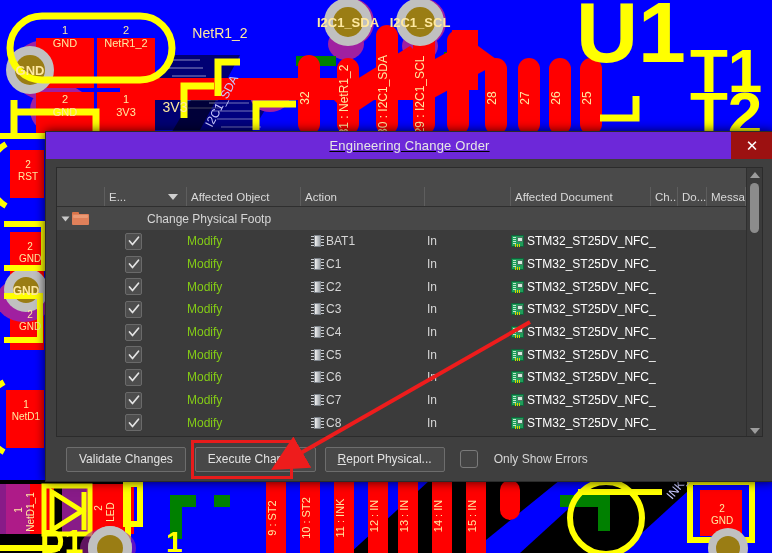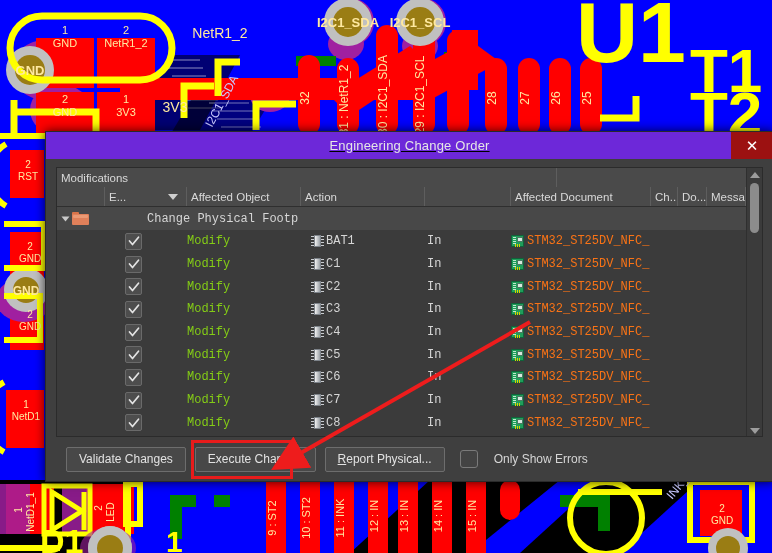--- a/index.html
+++ b/index.html
@@ -75,29 +75,29 @@
   }
   .c-action{flex:0 0 124px;}
   .c-object{flex:0 0 114px;}
   .c-objext{flex:0 0 86px;}
   .c-doc{flex:0 0 140px;}
   .c-ch{flex:0 0 27px;}
   .c-do{flex:0 0 29px;}
   .c-msg{flex:1;}
 
   
-  .rows{flex:1;overflow:hidden;background:#3b3b3b;position:relative;font-family:Liberation Mono, monospace;}
+  .rows{flex:1;overflow:hidden;background:#3b3b3b;position:relative;}
   .row{display:flex;height:22.7px;align-items:center;box-sizing:border-box;}
   .row.folder{background:#484848;height:23px;}
   .cell-spacer{flex:0 0 48px;display:flex;align-items:center;gap:4px;padding-left:6px;box-sizing:border-box;}
   .cell-enable{flex:0 0 82px;display:flex;align-items:center;box-sizing:border-box;padding-left:20px;}
   .cell-action{flex:0 0 124px;color:#84cc16;font-size:12px;box-sizing:border-box;}
   .cell-object{flex:0 0 114px;display:flex;align-items:center;gap:2px;color:#d6d6d6;font-size:12px;box-sizing:border-box;}
   .cell-objext{flex:0 0 86px;color:#d6d6d6;font-size:12px;box-sizing:border-box;padding-left:2px;}
-  .cell-doc{flex:0 0 200px;display:flex;align-items:center;gap:2px;color:#f97316;font-size:12px;box-sizing:border-box;white-space:nowrap;overflow:hidden;}
+  .cell-doc{flex:0 0 200px;display:flex;align-items:center;gap:2px;color:#ffffff;font-size:12px;box-sizing:border-box;white-space:nowrap;overflow:hidden;}
   .cell-rest{flex:1;}
 
   .folder-label{color:#d6d6d6;font-size:12px;margin-left:42px;white-space:nowrap;}
 
   .tri{width:0;height:0;border-left:5px solid #c9c9c9;border-top:4px solid transparent;border-bottom:4px solid transparent;transform:rotate(90deg);}
 
   
   .folder-ic{width:17px;height:13px;position:relative;}
   .folder-ic .tab{position:absolute;left:0;top:0;width:7px;height:3px;background:#d9744a;border-radius:1px 1px 0 0;}
   .folder-ic .bd{position:absolute;left:0;top:2px;width:17px;height:11px;background:#e0805a;border-radius:1px;}
@@ -398,21 +398,20 @@
     <div class="closebtn">✕</div>
   </div>
 
   <div class="dlg-body">
 
     <div class="grid-panel">
       <div class="grid-scrollwrap">
         <div class="grid-main">
 
           <div class="hdr-top">
-            <div class="cell mods">Modifications</div>
           </div>
 
           <div class="hdr-cols">
             <div class="cell c-spacer"></div>
             <div class="cell c-enable">
               <span>E...</span>
               <span class="sortarrow"></span>
             </div>
             <div class="cell c-object">Affected Object</div>
             <div class="cell c-action">Action</div>

